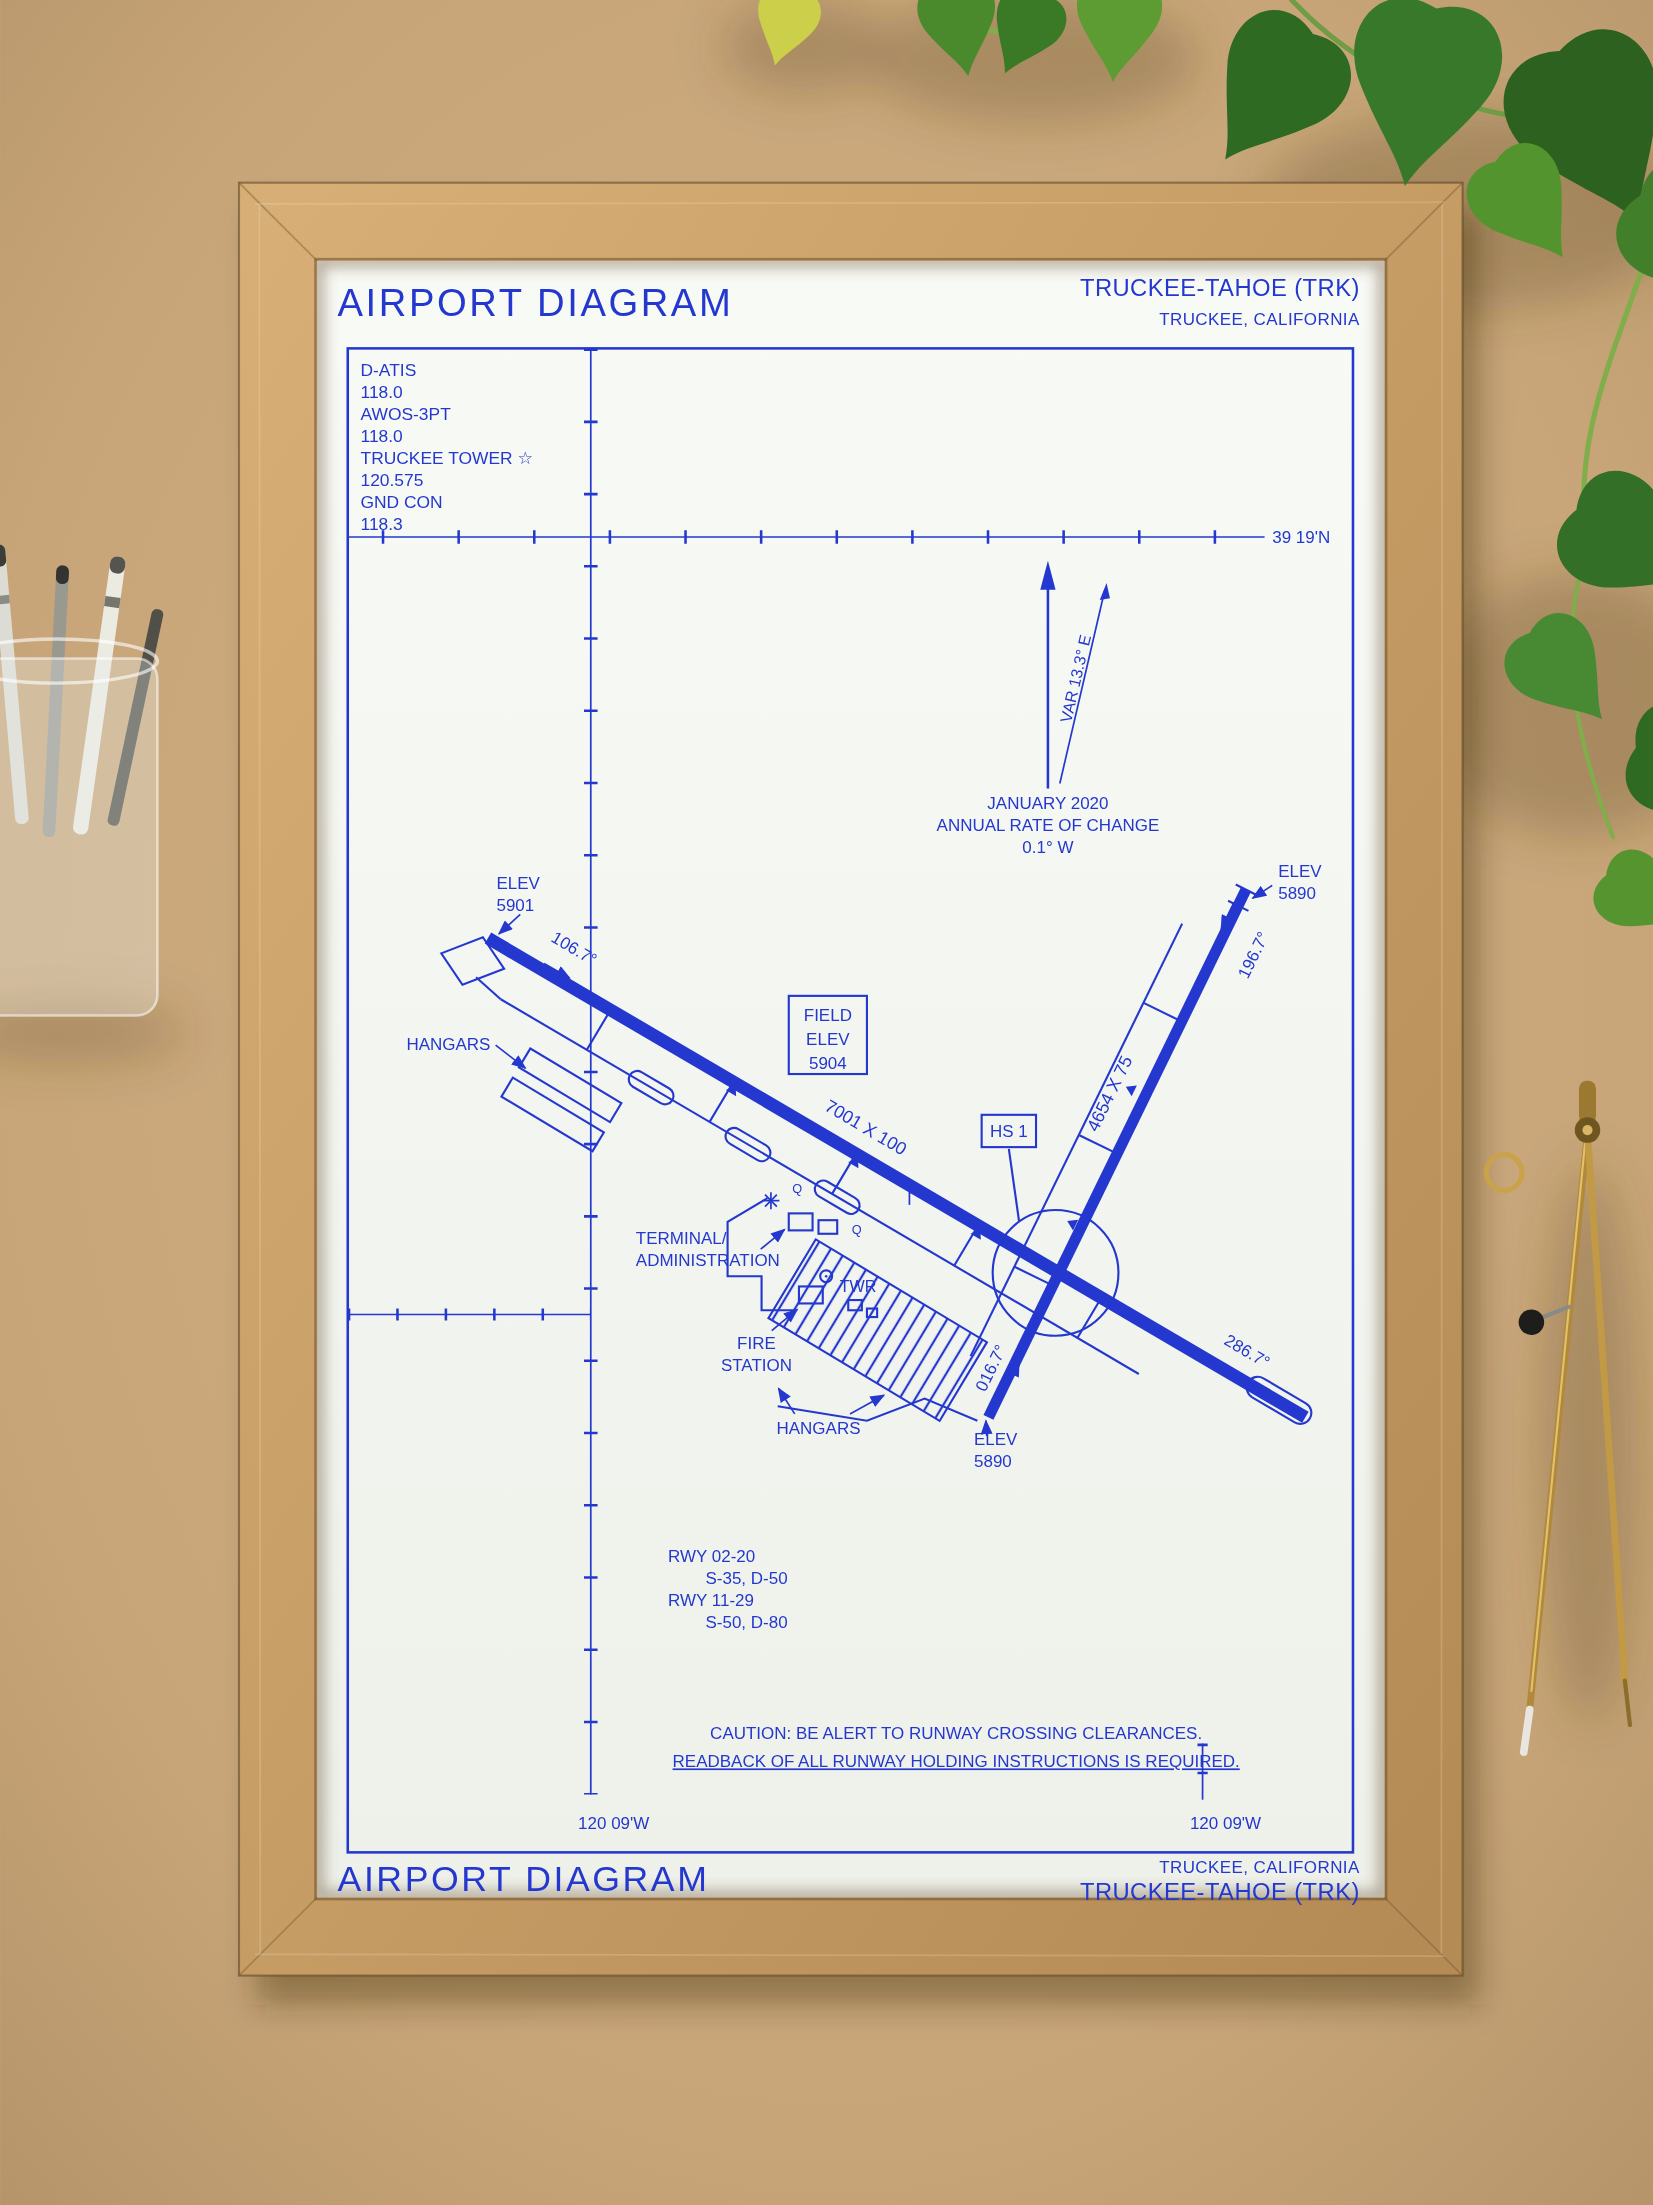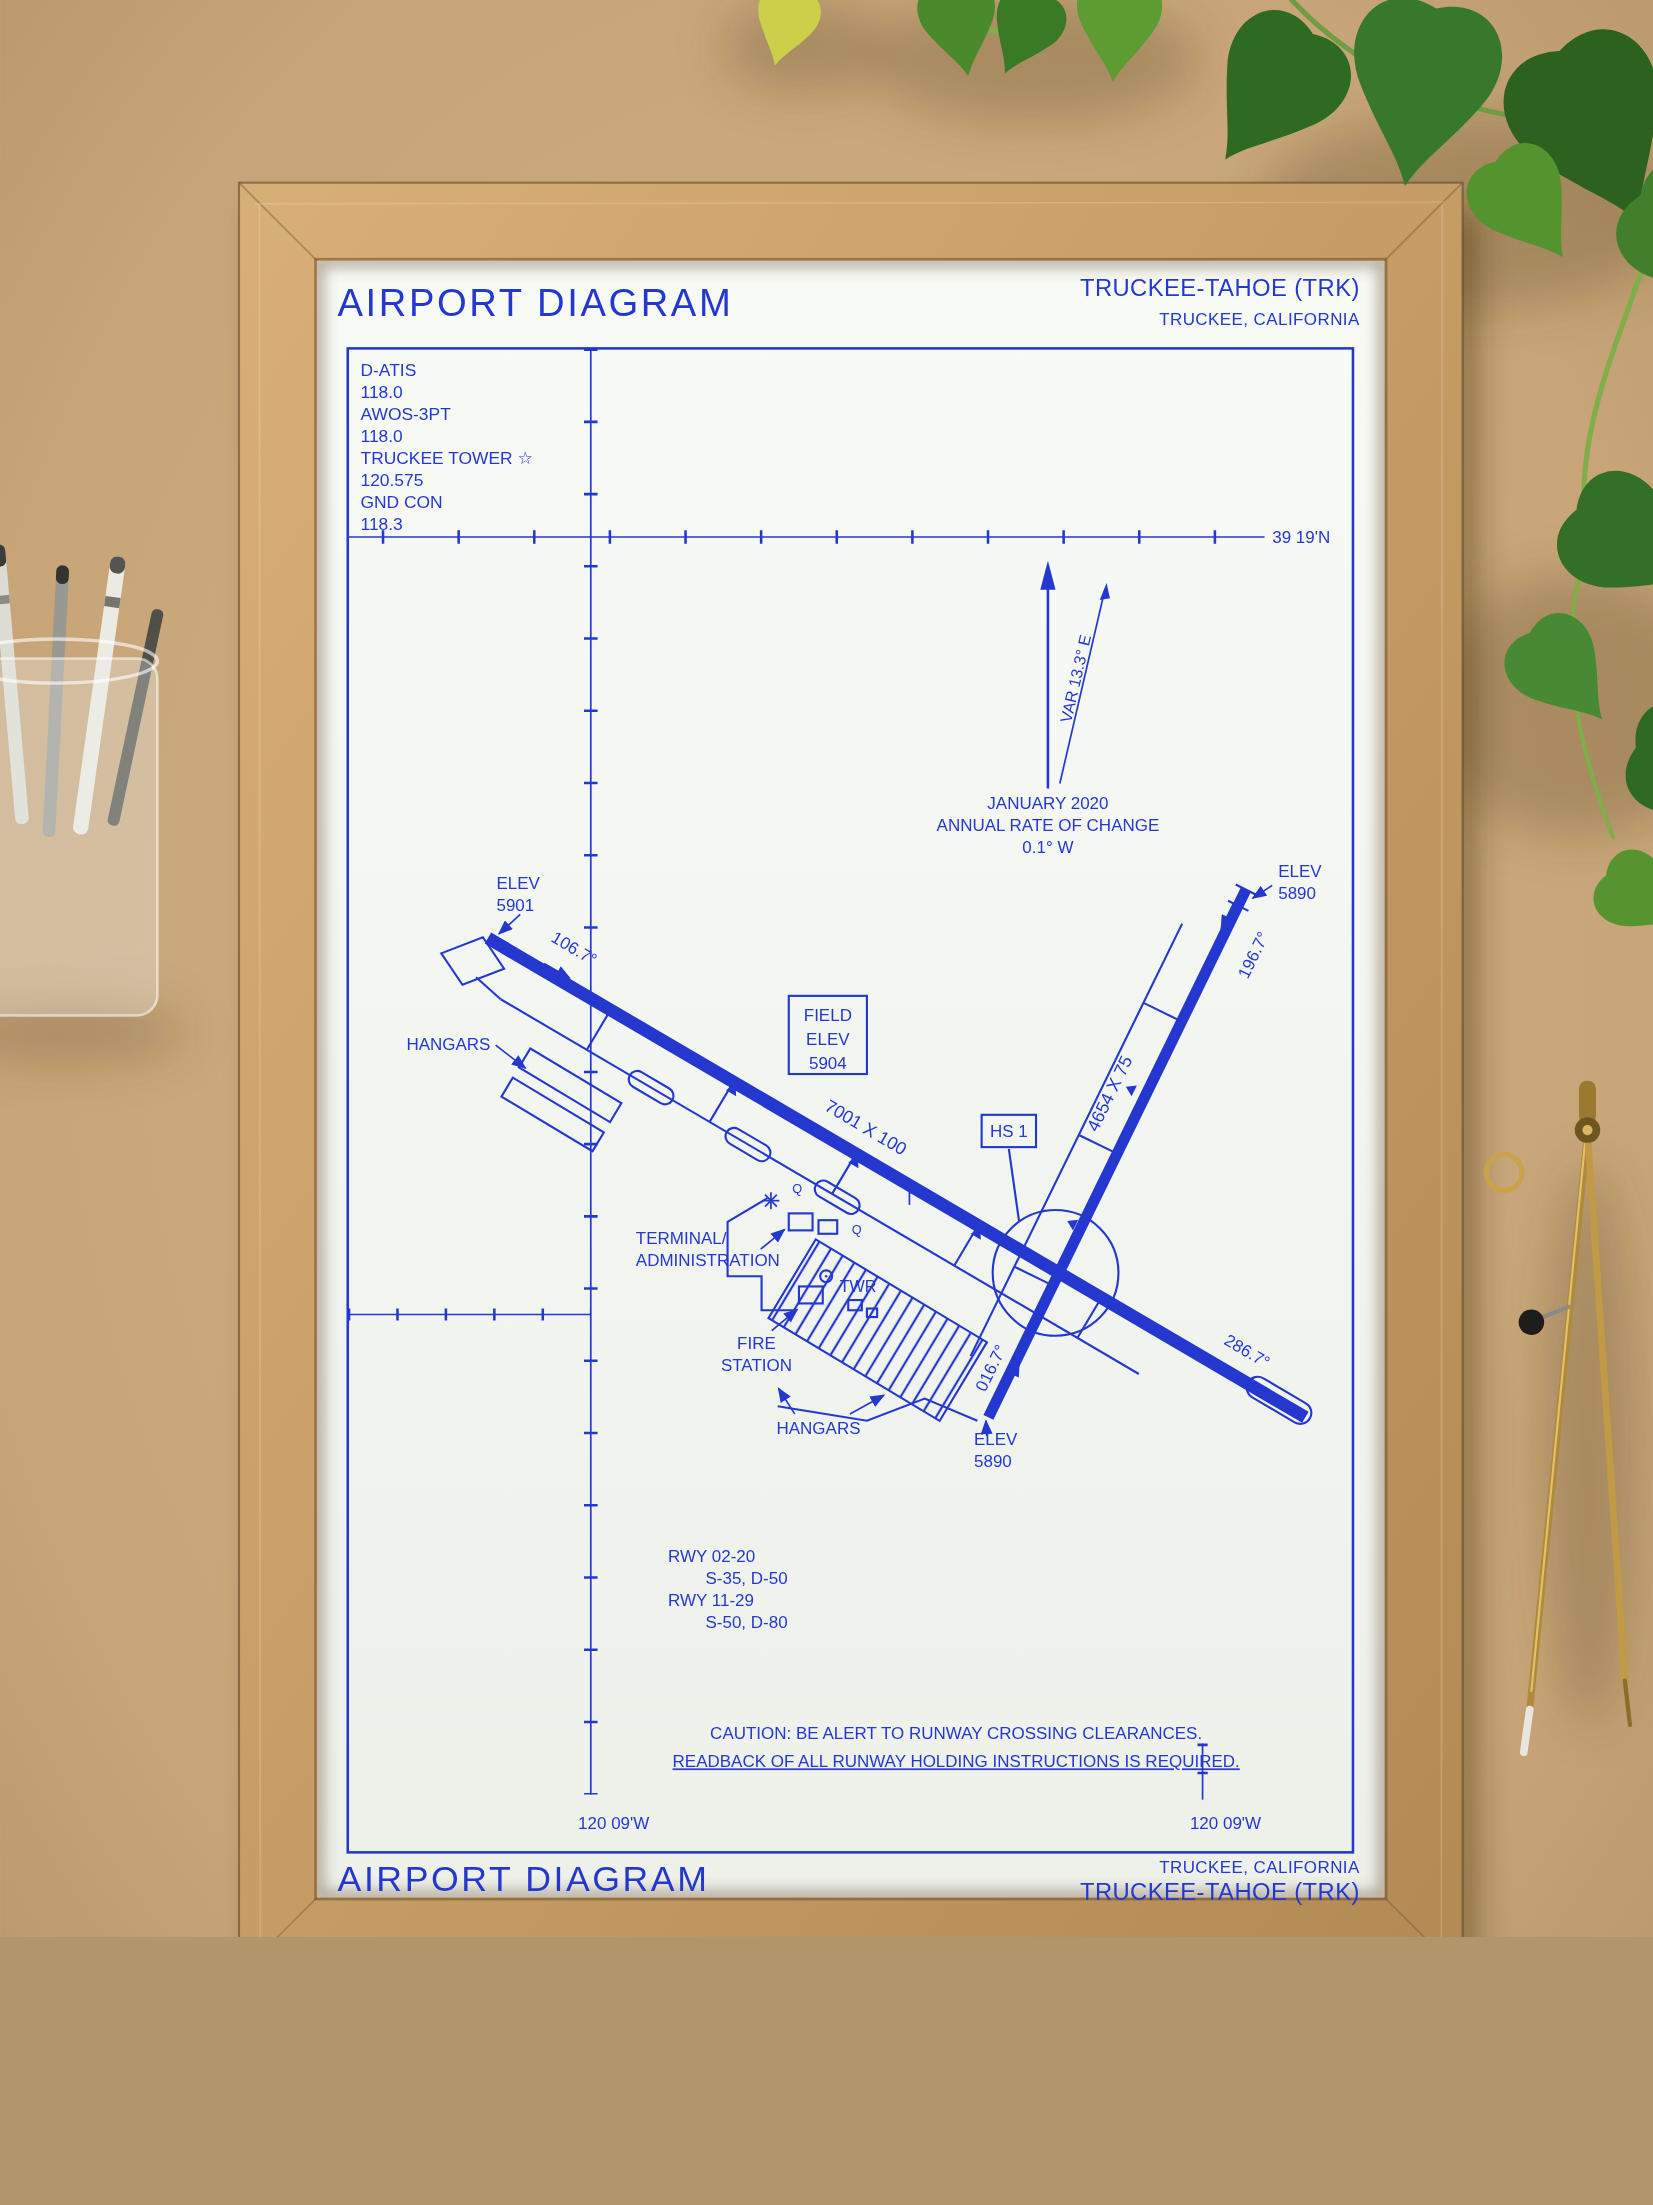--- a/index.html
+++ b/index.html
@@ -1,16 +1,16 @@
 <!DOCTYPE html>
 <html style="font-size:13.6px"><head>
 <meta charset="utf-8">
 <style>
   html,body{margin:0;padding:0;background:#b3956c;}
-  .scene{position:relative;width:1654px;height:1937px;overflow:hidden;background:#c7a578;}
+  .scene{position:relative;width:1654px;height:2205px;overflow:hidden;background:#c7a578;}
   svg{display:block;}
   text{font-family:"Liberation Sans","DejaVu Sans",sans-serif;fill:#2438cf;stroke:none;}
   .ts{letter-spacing:.5px;}
   .title{letter-spacing:3px;}
 </style>
 </head>
 <body>
 
 <div class="scene">
 <svg width="1654" height="2205" viewBox="0 0 1946 2595" xmlns="http://www.w3.org/2000/svg">

